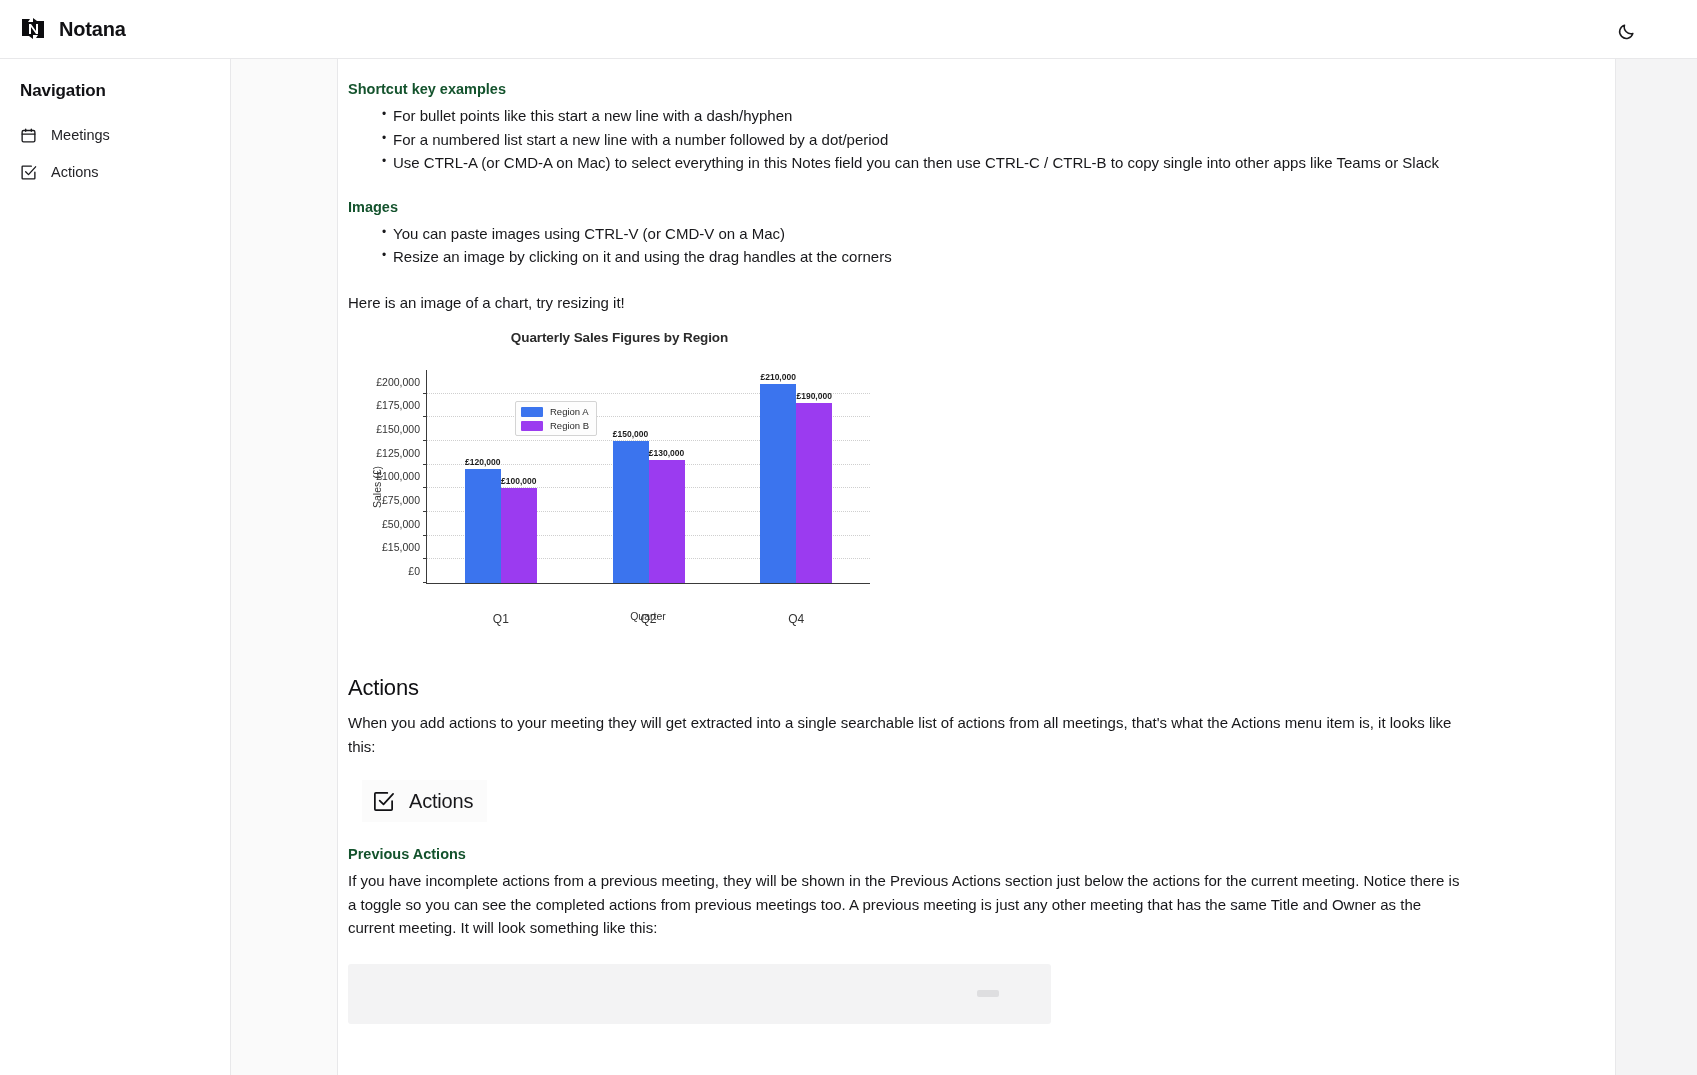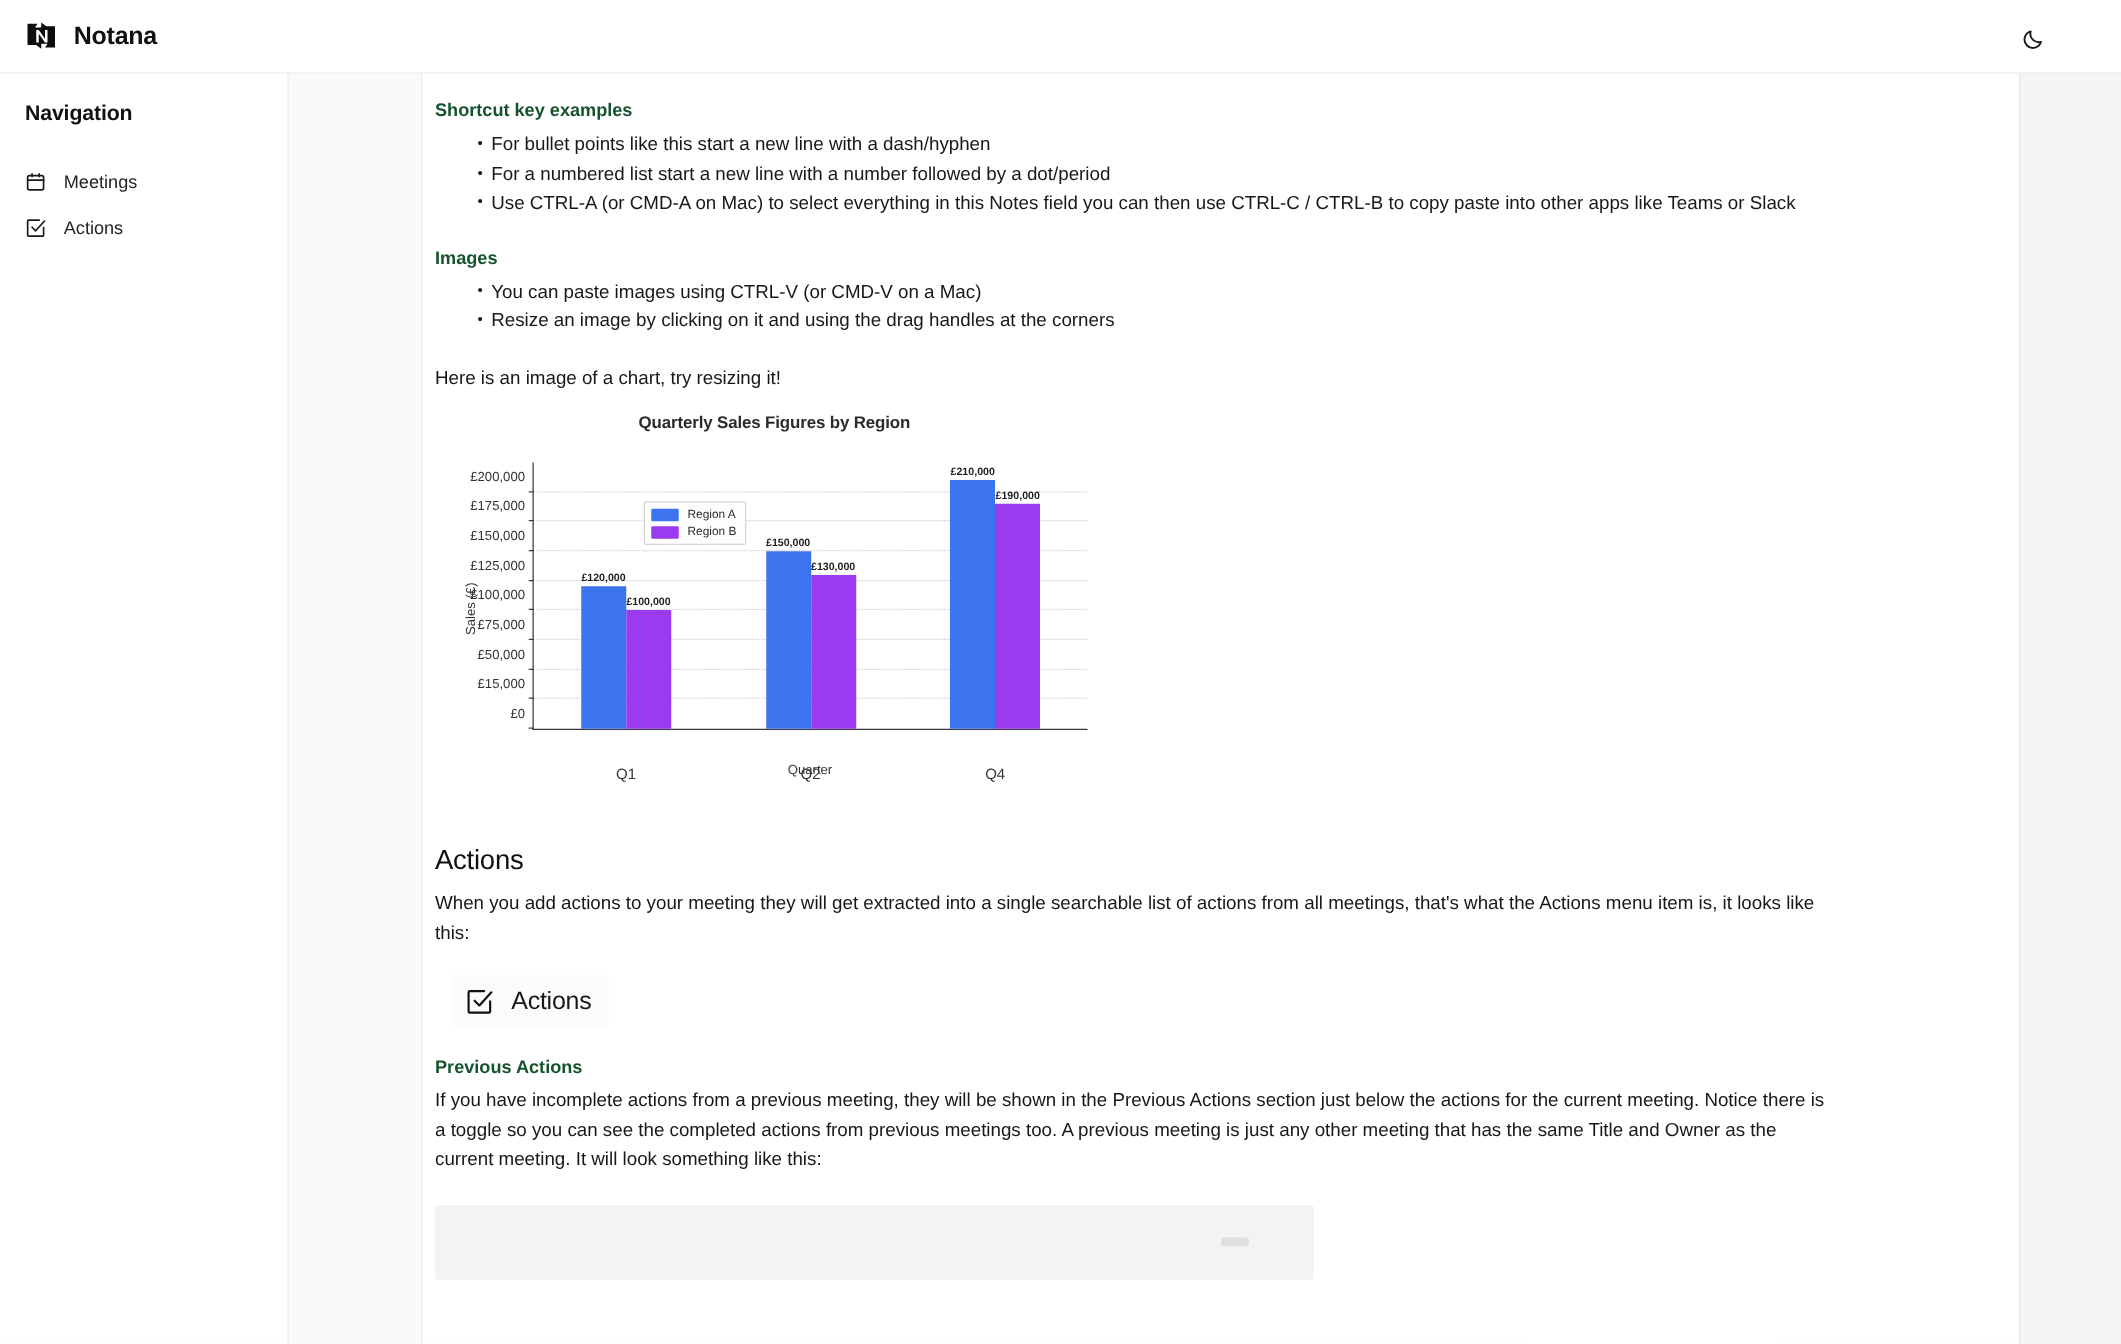--- a/index.html
+++ b/index.html
@@ -46,21 +46,21 @@
     width: 231px; min-width: 231px;
     background: #ffffff;
     border-right: 1px solid #e8e8ea;
     padding: 22px 0 0 0;
   }
   .sidebar-title {
     font-size: 17px; font-weight: 700; color: #111114;
     padding: 0 20px; margin-bottom: 26px; letter-spacing: -0.1px;
   }
   .nav-item {
-    display: flex; align-items: center; gap: 14px;
+    display: flex; gap: 14px;
     height: 37px; padding: 0 20px;
     font-size: 14.5px; color: #232327;
     cursor: pointer;
   }
   .nav-ico { width: 17px; height: 17px; display: flex; align-items: center; justify-content: center; color: #1a1a1d; flex: 0 0 17px; }
 
   .gutter-left { width: 107px; min-width: 107px; background: #fafafa; border-right: 1px solid #e8e8ea; }
 
   .note-sheet {
     flex: 1; background: #ffffff;
@@ -220,21 +220,21 @@
 
     <div class="gutter-left"></div>
 
     <div class="note-sheet">
       <div class="note">
 
         <div class="h-bold">Shortcut key examples</div>
         <ul class="bullets">
           <li>For bullet points like this start a new line with a dash/hyphen</li>
           <li>For a numbered list start a new line with a number followed by a dot/period</li>
-          <li>Use CTRL-A (or CMD-A on Mac) to select everything in this Notes field you can then use CTRL-C / CTRL-B to copy paste into other apps like Teams or Slack</li>
+          <li>Use CTRL-A (or CMD-A on Mac) to select everything in this Notes field you can then use CTRL-C / CTRL-B to copy single into other apps like Teams or Slack</li>
         </ul>
 
         <div class="gap-lg"></div>
 
         <div class="h-bold">Images</div>
         <ul class="bullets">
           <li>You can paste images using CTRL-V (or CMD-V on a Mac)</li>
           <li>Resize an image by clicking on it and using the drag handles at the corners</li>
         </ul>
 

